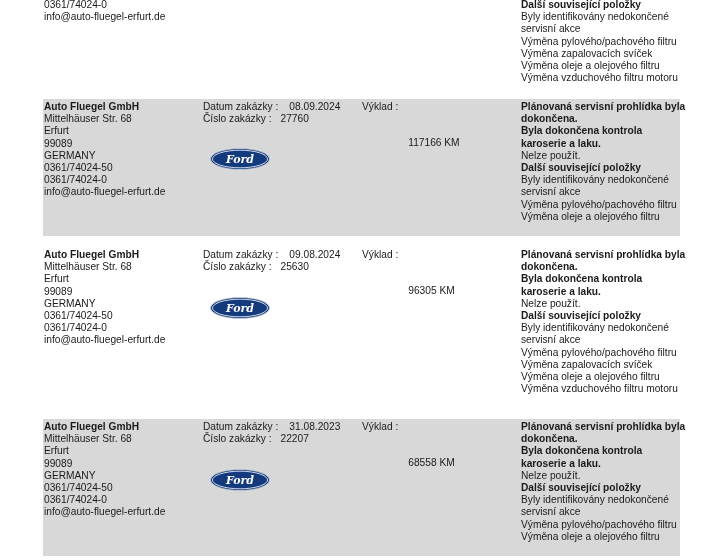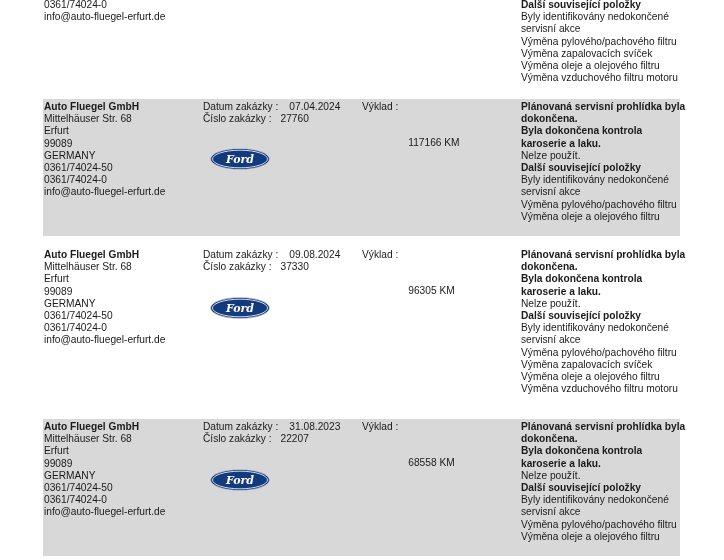--- a/index.html
+++ b/index.html
@@ -52,21 +52,21 @@
     <span class="line">Erfurt</span>
     <span class="line">99089</span>
     <span class="line">GERMANY</span>
     <span class="line">0361/74024-50</span>
     <span class="line">0361/74024-0</span>
     <span class="line">info@auto-fluegel-erfurt.de</span>
   </div>
   <div class="col meta">
     <div class="kv date">
         <span class="k">Datum zakázky :</span>
-        <span class="v">07.04.2024</span>
+        <span class="v">08.09.2024</span>
       </div>
     <div class="kv order">
         <span class="k">Číslo zakázky :</span>
         <span class="v">27760</span>
       </div>
   </div>
   <svg class="logo" style="top:49px;" viewBox="0 0 60 22">
     <ellipse cx="30" cy="11" rx="29.5" ry="10.5" fill="#133a7c" stroke="#c8cfdc" stroke-width="0.8"></ellipse>
     <ellipse cx="30" cy="11" rx="27.5" ry="8.8" fill="none" stroke="#ffffff" stroke-width="0.8"></ellipse>
     <text x="30" y="15" text-anchor="middle" fill="#ffffff" font-family="'DejaVu Serif', serif" font-style="italic" font-weight="bold" font-size="11">Ford</text>
@@ -102,21 +102,21 @@
     <span class="line">0361/74024-0</span>
     <span class="line">info@auto-fluegel-erfurt.de</span>
   </div>
   <div class="col meta">
     <div class="kv date">
         <span class="k">Datum zakázky :</span>
         <span class="v">09.08.2024</span>
       </div>
     <div class="kv order">
         <span class="k">Číslo zakázky :</span>
-        <span class="v">37330</span>
+        <span class="v">25630</span>
       </div>
   </div>
   <svg class="logo" style="top:50px;" viewBox="0 0 60 22">
     <ellipse cx="30" cy="11" rx="29.5" ry="10.5" fill="#133a7c" stroke="#c8cfdc" stroke-width="0.8"></ellipse>
     <ellipse cx="30" cy="11" rx="27.5" ry="8.8" fill="none" stroke="#ffffff" stroke-width="0.8"></ellipse>
     <text x="30" y="15" text-anchor="middle" fill="#ffffff" font-family="'DejaVu Serif', serif" font-style="italic" font-weight="bold" font-size="11">Ford</text>
   </svg>
   <div class="col mileage">
     <div class="kv">
         <span class="k">Výklad :</span>

